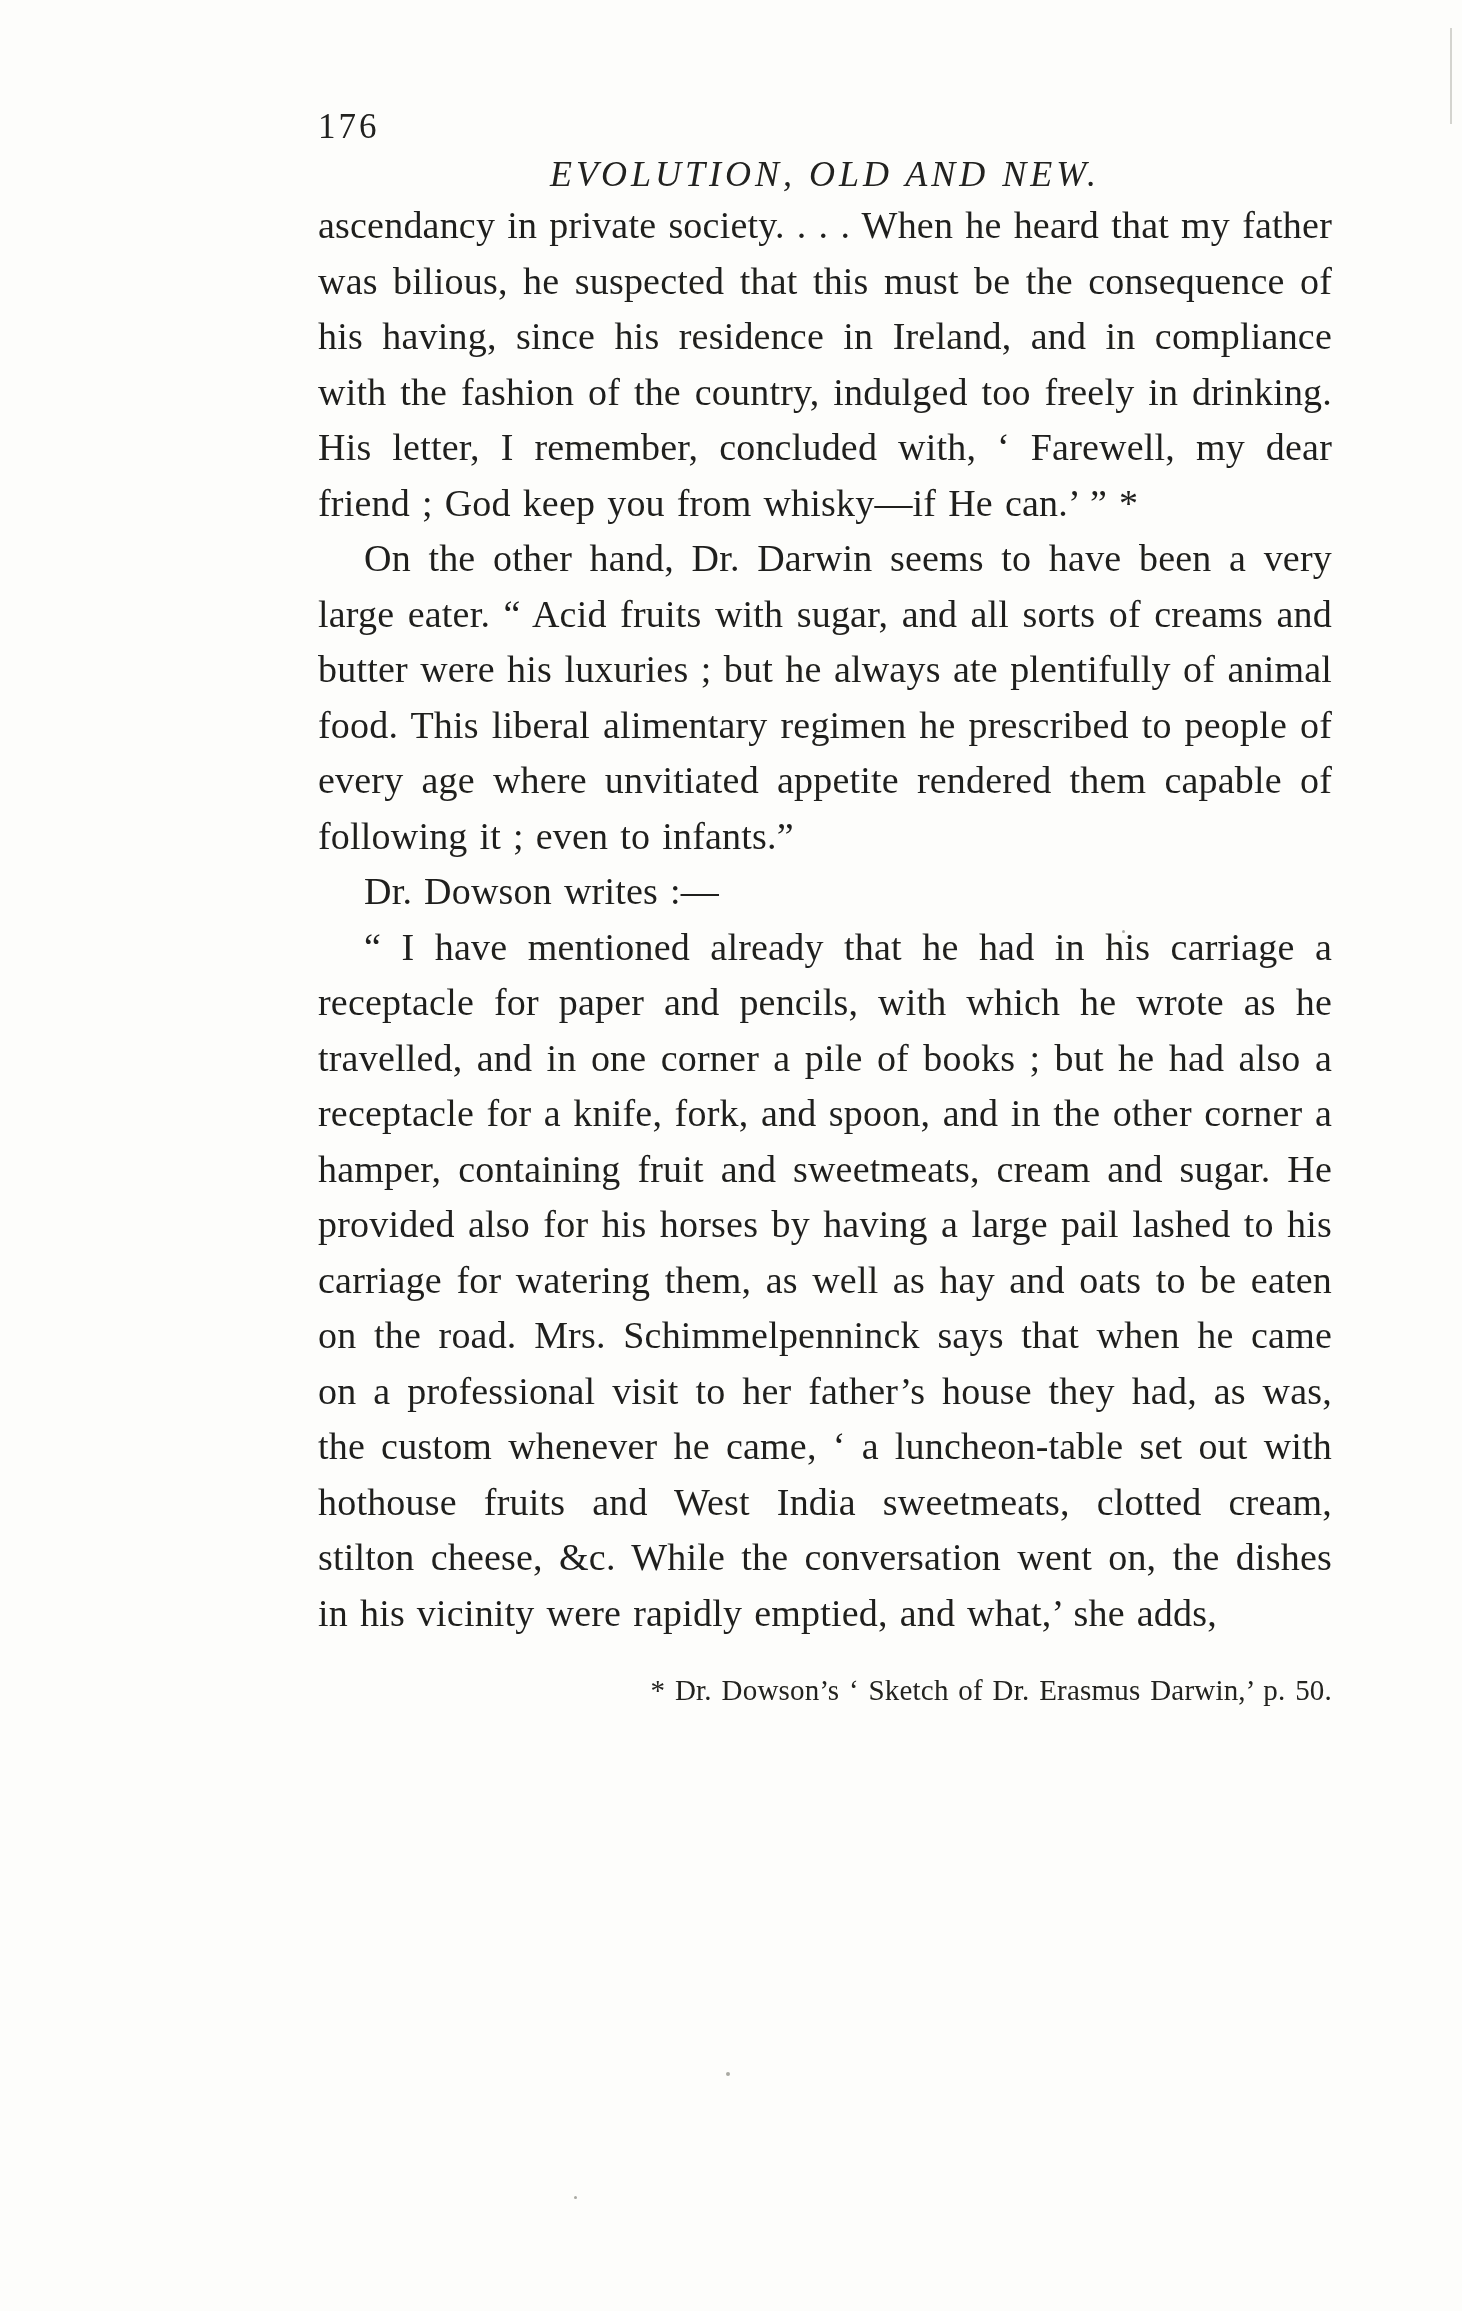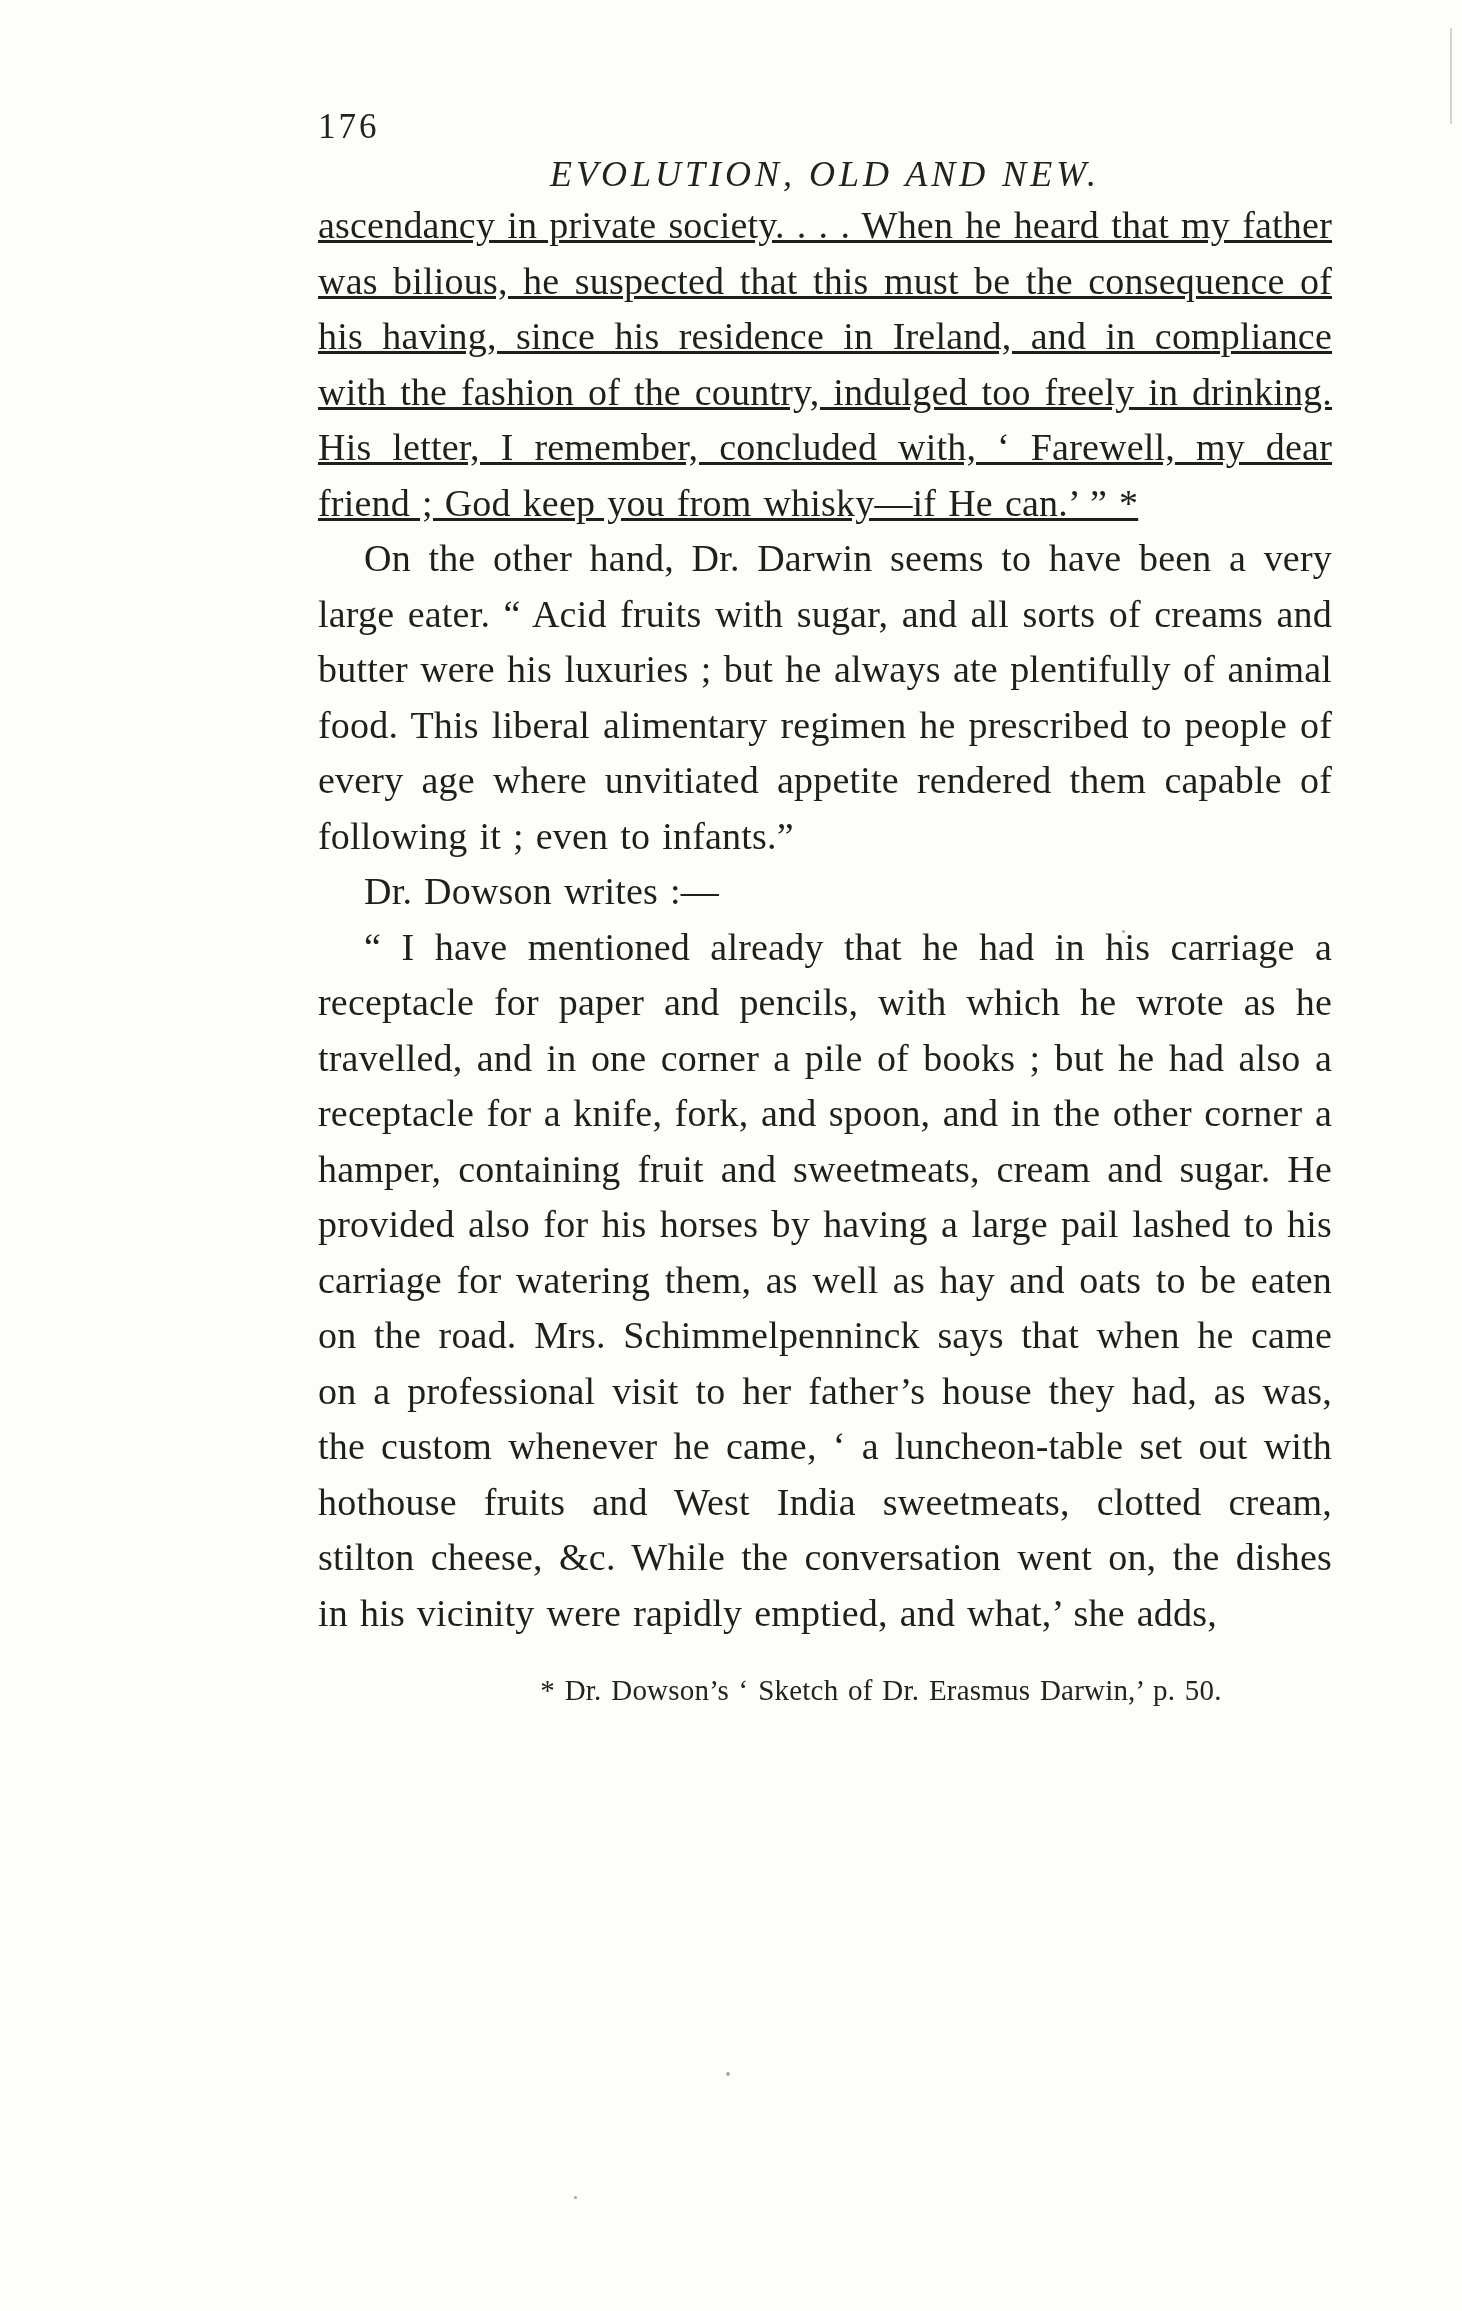--- a/index.html
+++ b/index.html
@@ -51,29 +51,28 @@
     text-align: justify;
     letter-spacing: 0.2px;
     word-spacing: 0.06em;
   }
   .para {
     margin: 0;
     text-indent: 46px;
   }
   .para.no-indent {
     text-indent: 0;
-    text-decoration: underline;
   }
   .footnote {
     margin: 0;
     margin-top: 30px;
     padding-left: 112px;
     font-size: 29px;
     line-height: 38px;
-    text-align: center;
+    text-align: right;
     text-indent: 0;
     letter-spacing: 0.2px;
     color: #23231f;
   }
   
   .edge-mark {
     position: absolute;
     left: 1450px;
     top: 28px;
     width: 2px;

